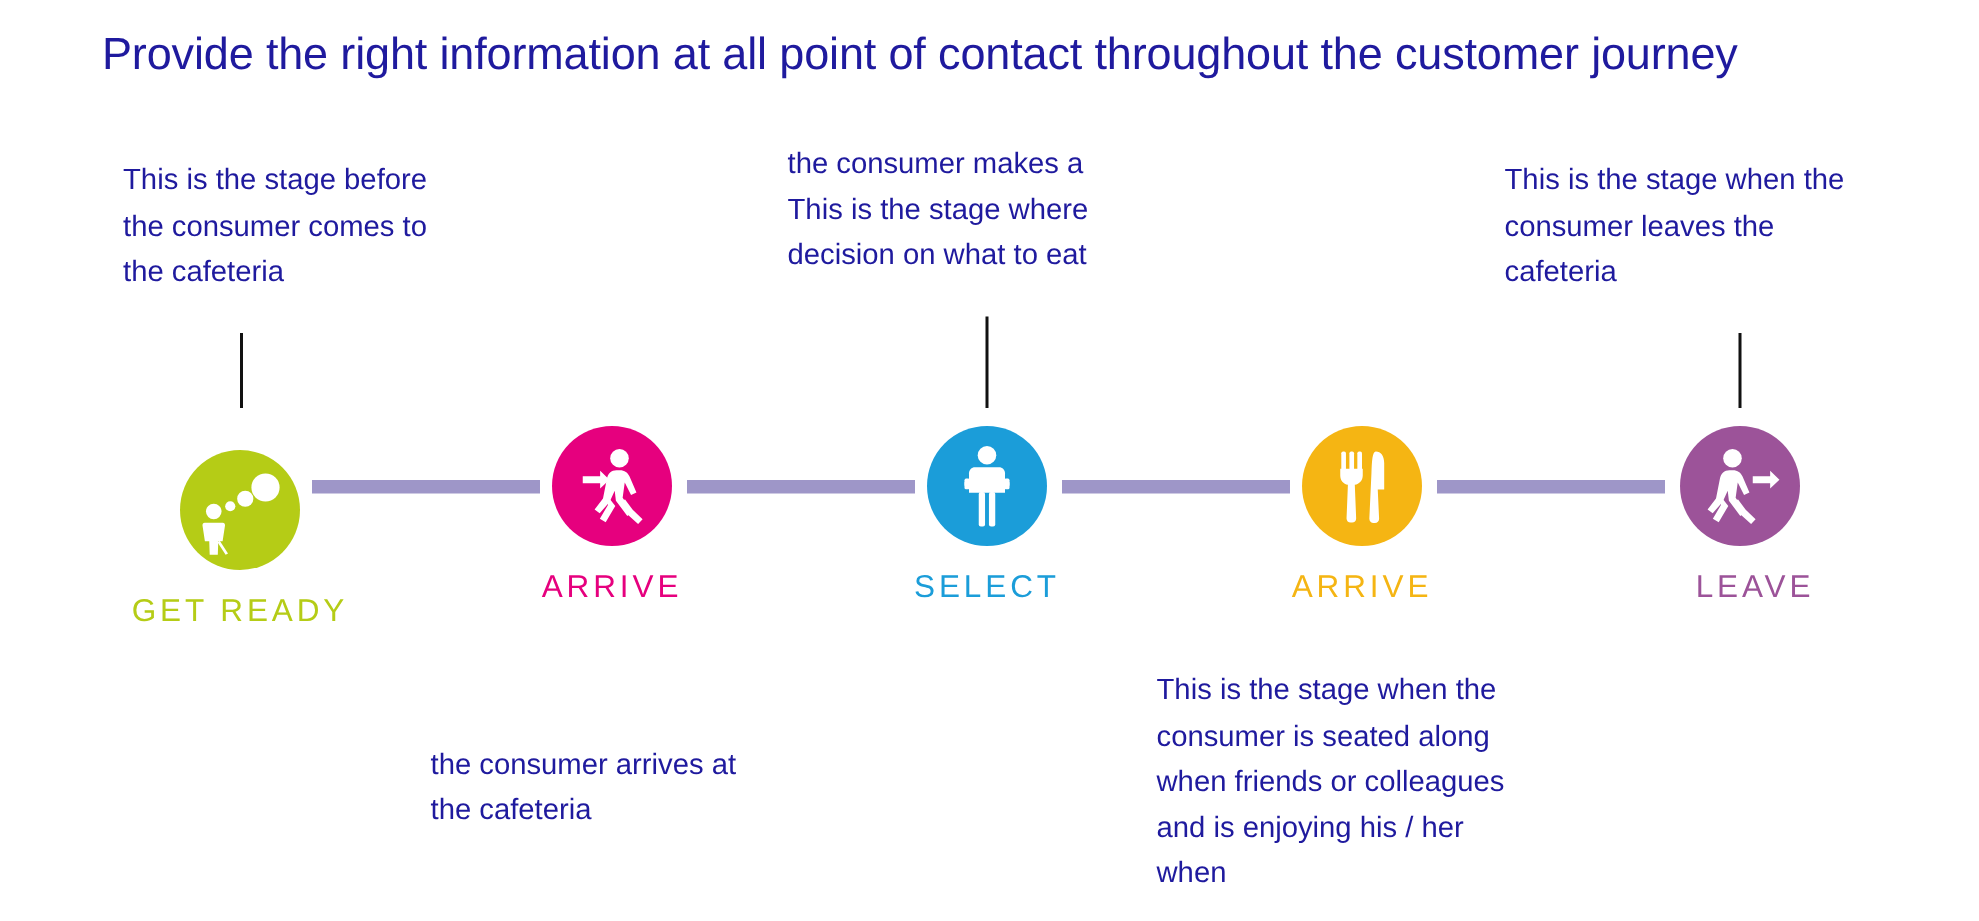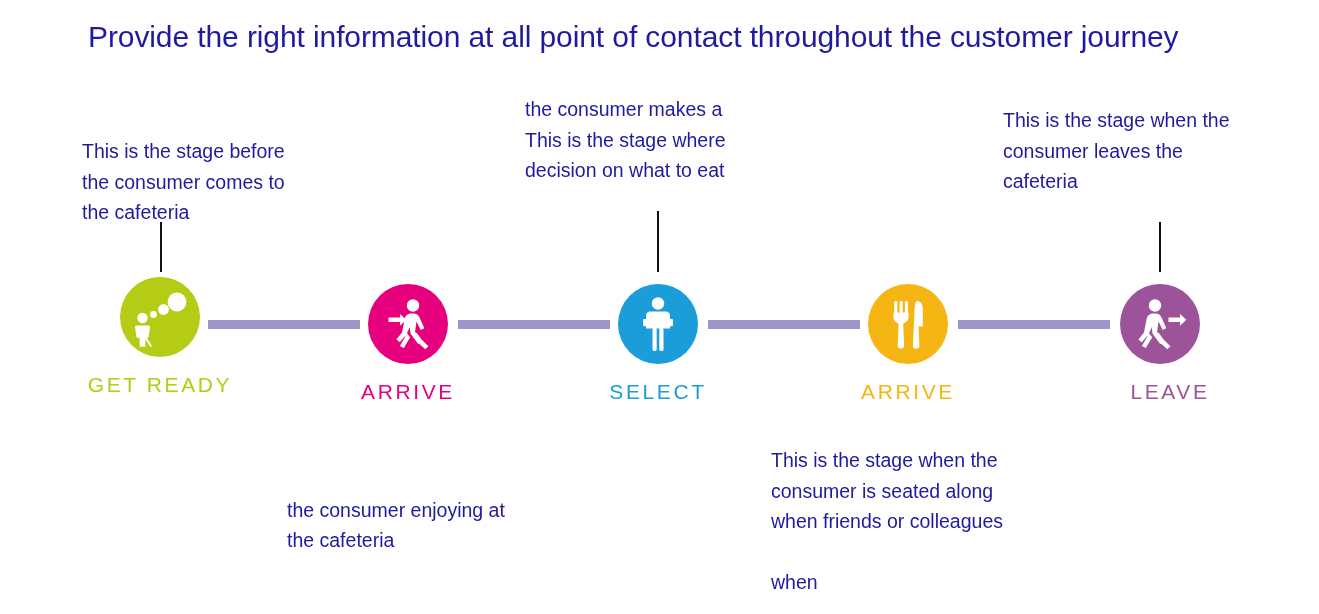--- a/index.html
+++ b/index.html
@@ -22,31 +22,30 @@
     position: absolute;
     left: 68px;
     top: 20px;
     width: 1210px;
     font-family: "Liberation Sans", sans-serif;
     font-size: 30px;
     font-weight: 400;
     color: #1f1a9e;
     letter-spacing: -0.1px;
     white-space: nowrap;
-    margin-left: 20px;
   }
   .annotation {
     position: absolute;
     color: #1f1a9e;
     font-family: "Liberation Sans", sans-serif;
     font-size: 19.5px;
     line-height: 30.5px;
     font-weight: 400;
   }
-  .ann-1 { left: 82px;  top: 105px; width: 262px; margin-top: 31px; }
+  .ann-1 { left: 82px;  top: 105px; width: 262px; }
   .ann-2 { left: 287px; top: 464px; width: 262px; }
   .ann-3 { left: 525px; top: 94px;  width: 252px; text-align: justify; }
   .ann-4 { left: 771px; top: 445px; width: 280px; }
   .ann-5 { left: 1003px;top: 105px; width: 280px; }
 
   .ann-3 .ln { display: block; }
 
   
   .rail {
     position: absolute;
@@ -104,42 +103,42 @@
   </div>
 
   <div class="annotation ann-5">
     <span>This is the stage when the</span><br>
     <span>consumer leaves the</span><br>
     <span>cafeteria</span>
   </div>
 
   <div class="annotation ann-2">
     <br>
-    <span>the consumer enjoying at</span><br>
+    <span>the consumer arrives at</span><br>
     <span>the cafeteria</span>
   </div>
 
   <div class="annotation ann-4">
     <span>This is the stage when the</span><br>
     <span>consumer is seated along</span><br>
     <span>when friends or colleagues</span><br>
-    <br>
+    <span>and is enjoying his / her</span><br>
     <span>when</span>
   </div>
 
   <div class="leader" style="left:160px; top:222px; height:50px;"></div>
   <div class="leader" style="left:657px; top:211px; height:61px;"></div>
   <div class="leader" style="left:1159px; top:222px; height:50px;"></div>
 
   <div class="rail" style="left:208px; width:152px;"></div>
   <div class="rail" style="left:458px; width:152px;"></div>
   <div class="rail" style="left:708px; width:152px;"></div>
   <div class="rail" style="left:958px; width:152px;"></div>
 
-  <div class="node" style="left:120px; top:277px;">
+  <div class="node" style="left:120px; top:300px;">
     <div class="circle" style="background:#b5cc16;"></div>
     <svg class="glyph" width="80" height="80" viewBox="0 0 80 80">
       <g fill="#ffffff">
         <circle cx="22.5" cy="41" r="5.2"></circle>
         <path d="M16.5 48.5h12c1 0 1.6 0.8 1.5 1.8l-1.6 10.5h-2.9l-0.3 9h-5.4l-0.3-9h-2.9l-1.6-10.5c-0.1-1 0.5-1.8 1.5-1.8z"></path>
         <path d="M26.5 60.5l5.5 8.5-1.6 0.9-5.4-8.4z"></path>
         <circle cx="33.5" cy="37.5" r="3.4"></circle>
         <circle cx="43.5" cy="32.5" r="5.4"></circle>
         <circle cx="57" cy="25" r="9.4"></circle>
       </g>

